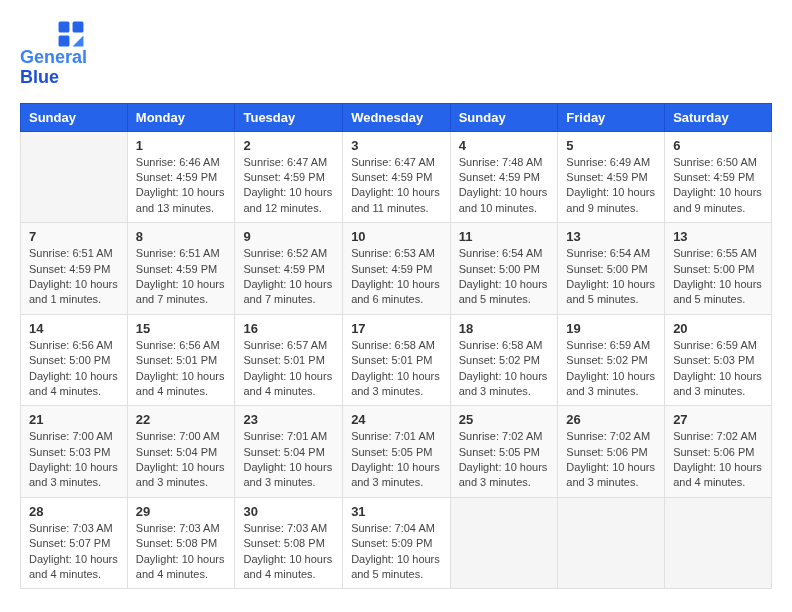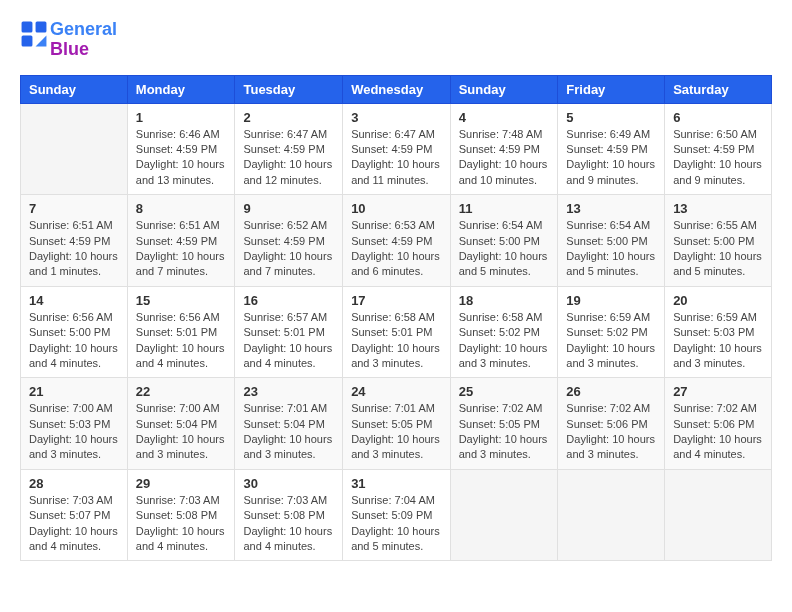--- a/index.html
+++ b/index.html
@@ -5,22 +5,23 @@
     * { box-sizing: border-box; margin: 0; padding: 0; }
     body {
       font-family: Arial, sans-serif;
       background: #fff;
       width: 792px;
       min-height: 612px;
       padding: 20px;
     }
     .logo-area {
       display: flex;
-      align-items: flex-start;
+      align-items: flex-end;
       margin-bottom: 5px;
+      flex-direction: column;
     }
     .logo-text {
       font-size: 18px;
       font-weight: bold;
       color: #333;
       line-height: 1.1;
     }
     .logo-text span {
       color: #3b82f6;
     }
@@ -102,21 +103,21 @@
 <div class="top-row">
   <div class="logo-area">
     <svg class="logo-icon" viewBox="0 0 36 36">
       <rect x="2" y="2" width="14" height="14" fill="#2563eb" rx="2"></rect>
       <rect x="20" y="2" width="14" height="14" fill="#2563eb" rx="2"></rect>
       <rect x="2" y="20" width="14" height="14" fill="#2563eb" rx="2"></rect>
       <polygon points="20,34 34,20 34,34" fill="#3b82f6"></polygon>
     </svg>
     <div class="logo-text">
       <span>General</span><br>
-      <span style="color:#a21caf;">Blue</span>
+      <span style="color:#1d4ed8;">Blue</span>
     </div>
   </div>
   <div class="header-right">
     <div class="month-title"></div>
     <div class="location-title"></div>
   </div>
 </div>
 
 <table>
   <thead>

